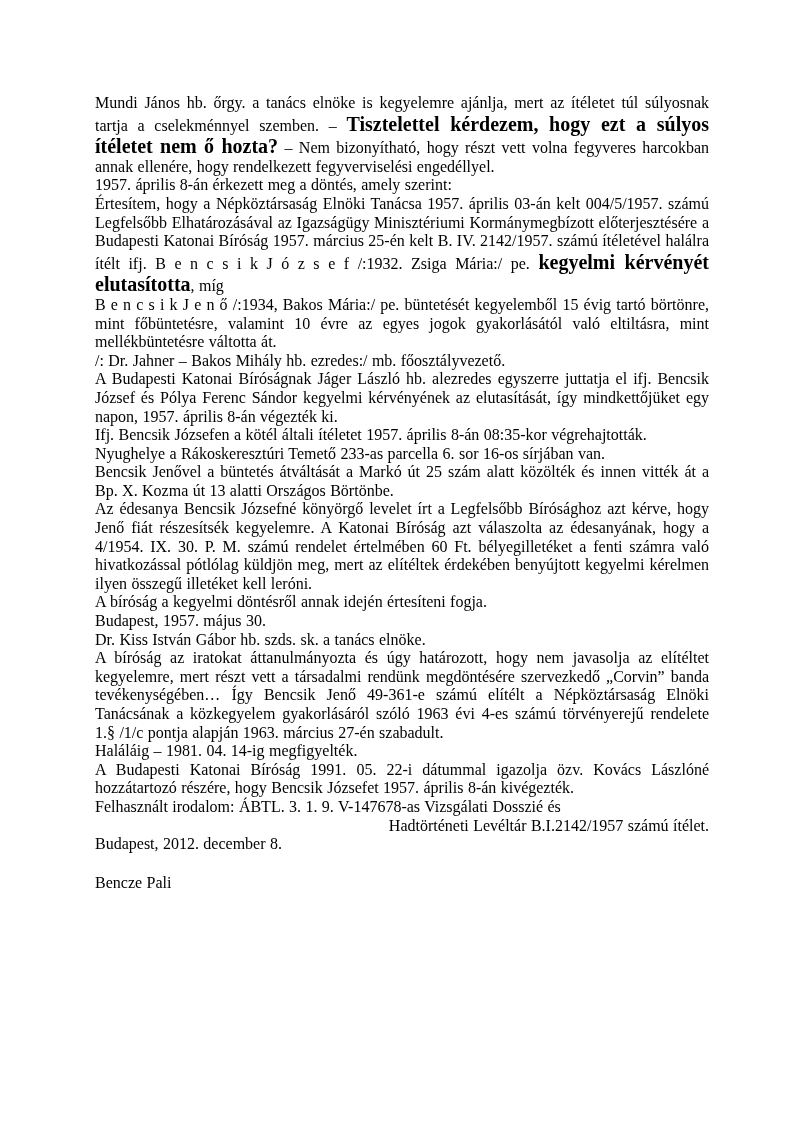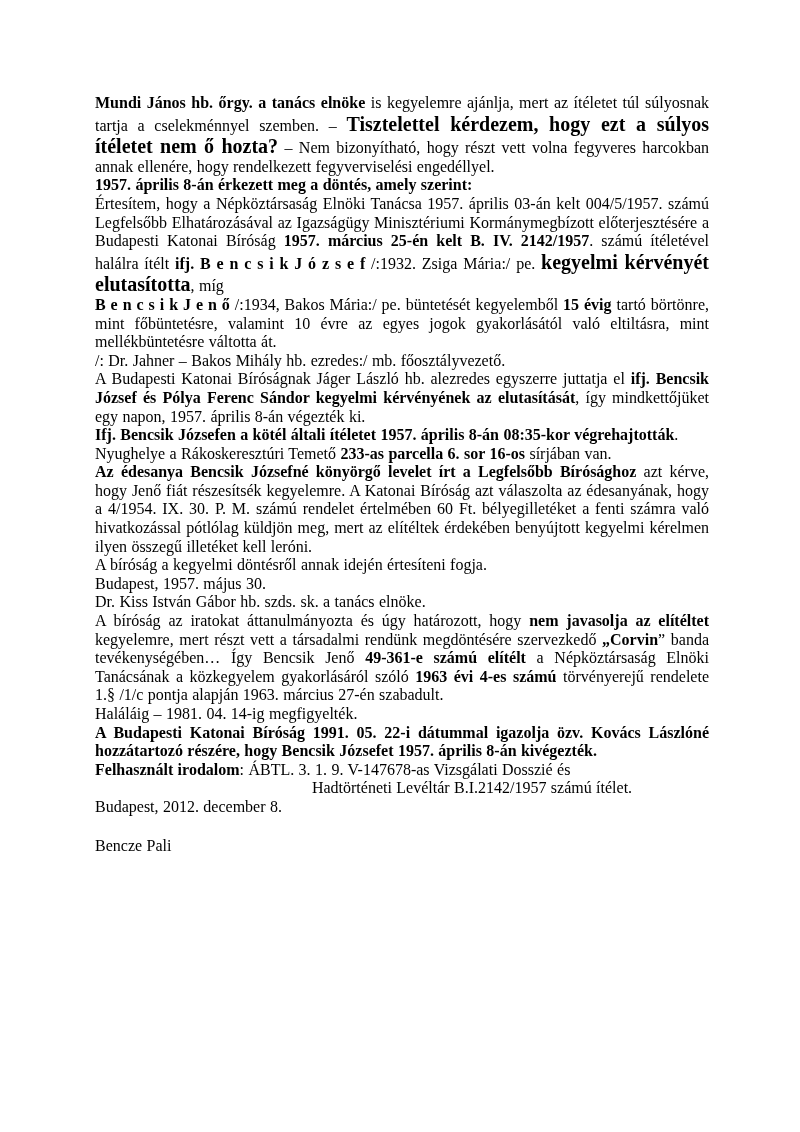--- a/index.html
+++ b/index.html
@@ -22,25 +22,25 @@
     width: 614px;
     font-size: 16px;
     line-height: 18.6px;
     text-align: justify;
     word-spacing: 0.4px;
   }
   .para {
     margin: 0;
     padding: 0;
   }
-  .b  { font-weight: bold; }
+  .b  { font-weight: normal; }
   .bb { font-weight: bold; font-size: 20px; line-height: 22px; }
   .indent {
     padding-left: 140px;
-    text-align: center;
+    text-align: right;
   }
   .author-gap {
     margin-top: 20px;
   }
 </style>
 </head>
 <body>
 
 <div class="page-text">
 
@@ -55,20 +55,21 @@
 
 
   <p class="para"><span>/: Dr. Jahner – Bakos Mihály hb. ezredes:/ mb. főosztályvezető.</span></p>
 
   <p class="para"><span>A Budapesti Katonai Bíróságnak Jáger László hb. alezredes egyszerre juttatja el </span><span class="b">ifj. Bencsik József és Pólya Ferenc Sándor kegyelmi kérvényének az elutasítását</span><span>, így mindkettőjüket egy napon, 1957. április 8-án végezték ki.</span></p>
 
   <p class="para"><span class="b">Ifj. Bencsik Józsefen a kötél általi ítéletet 1957. április 8-án 08:35-kor végrehajtották</span><span>.</span></p>
 
   <p class="para"><span>Nyughelye a Rákoskeresztúri Temető </span><span class="b">233-as parcella 6. sor 16-os</span><span> sírjában van.</span></p>
 
+  <p class="para"><span>Bencsik Jenővel a büntetés átváltását a Markó út 25 szám alatt közölték és innen vitték át a Bp. X. Kozma út 13 alatti Országos Börtönbe.</span></p>
 
   <p class="para"><span class="b">Az édesanya Bencsik Józsefné könyörgő levelet írt a Legfelsőbb Bírósághoz</span><span> azt kérve, hogy Jenő fiát részesítsék kegyelemre. A Katonai Bíróság azt válaszolta az édesanyának, hogy a 4/1954. IX. 30. P. M. számú rendelet értelmében 60 Ft. bélyegilletéket a fenti számra való hivatkozással pótlólag küldjön meg, mert az elítéltek érdekében benyújtott kegyelmi kérelmen ilyen összegű illetéket kell leróni.</span></p>
 
   <p class="para"><span>A bíróság a kegyelmi döntésről annak idején értesíteni fogja.</span></p>
 
   <p class="para"><span>Budapest, 1957. május 30.</span></p>
 
   <p class="para"><span>Dr. Kiss István Gábor hb. szds. sk. a tanács elnöke.</span></p>
 
   <p class="para"><span>A bíróság az iratokat áttanulmányozta és úgy határozott, hogy </span><span class="b">nem javasolja az elítéltet</span><span> kegyelemre, mert részt vett a társadalmi rendünk megdöntésére szervezkedő </span><span class="b">„Corvin</span><span>” banda tevékenységében… Így Bencsik Jenő </span><span class="b">49-361-e számú elítélt</span><span> a Népköztársaság Elnöki Tanácsának a közkegyelem gyakorlásáról szóló </span><span class="b">1963 évi 4-es számú</span><span> törvényerejű rendelete 1.§ /1/c pontja alapján 1963. március 27-én szabadult.</span></p>

